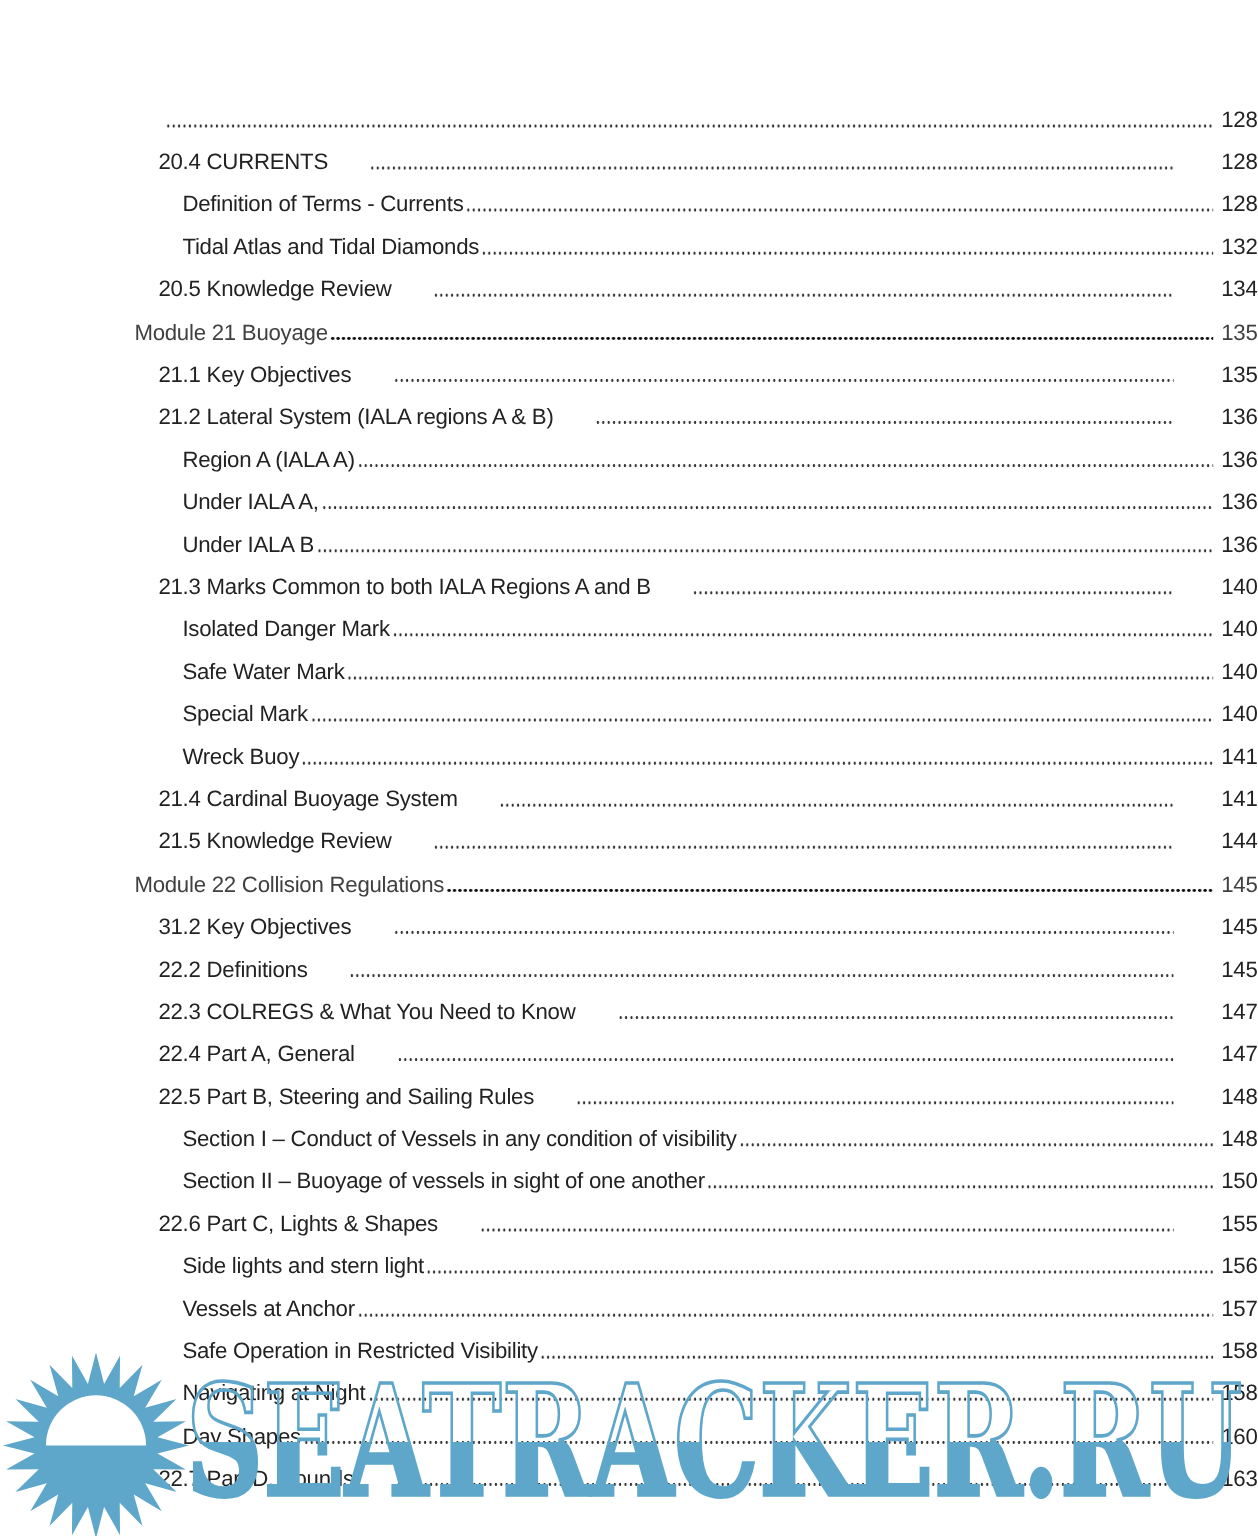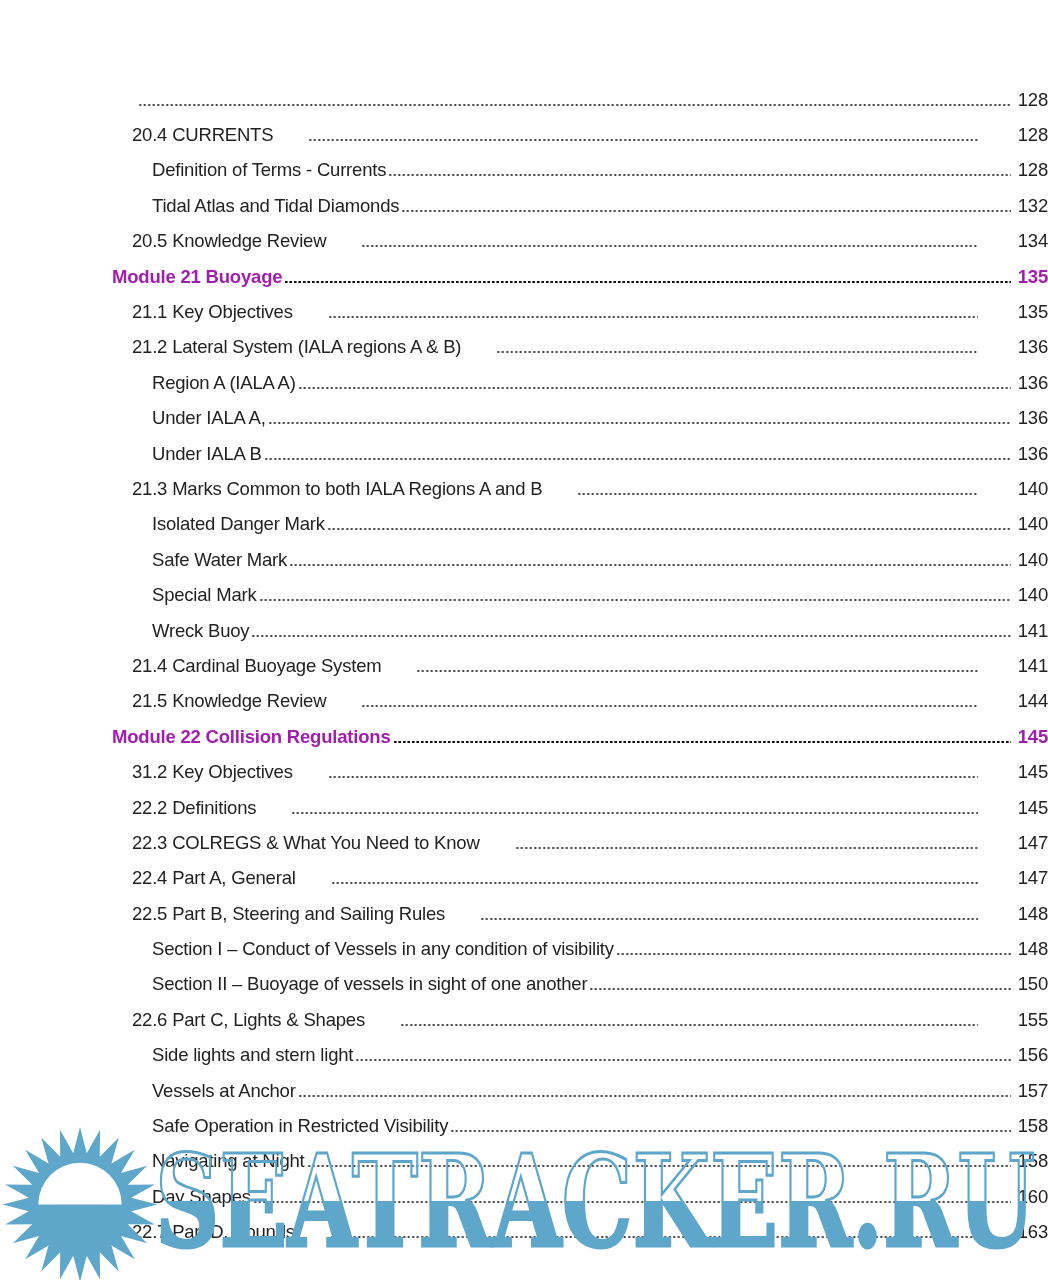--- a/index.html
+++ b/index.html
@@ -8,21 +8,21 @@
     font-family: "Liberation Sans", sans-serif; color: #222222;
   }
   .toc {
     position: absolute; left: 0; top: 82px; width: 1048px;
   }
   .toc-row {
     position: relative; height: 35.4px; display: flex; align-items: center;
     box-sizing: border-box; 
     font-size: 18.5px; letter-spacing: -0.2px;
   }
-  .toc-row.lvl0 { padding-left: 112px; font-weight: bold; color: #a21caf; }
+  .toc-row.lvl0 { padding-left: 112px; font-weight: normal; color: #404040; }
   .toc-row.lvl1 { padding-left: 132px; gap: 33px; }
   .toc-row.lvl2 { padding-left: 152px; justify-content: center; }
   .toc-row.cont { padding-left: 136px; }
   .toc-title { white-space: nowrap; flex: 0 0 auto; }
   .toc-leader {
     flex: 1 1 auto; height: 18px; margin: 0 3px 0 2px; align-self: center;
     background-image: radial-gradient(circle, #333 0.9px, transparent 1.2px);
     background-size: 4.5px 4px; background-repeat: repeat-x; background-position: 0 12px;
   }
   .toc-row.lvl0 .toc-leader {

